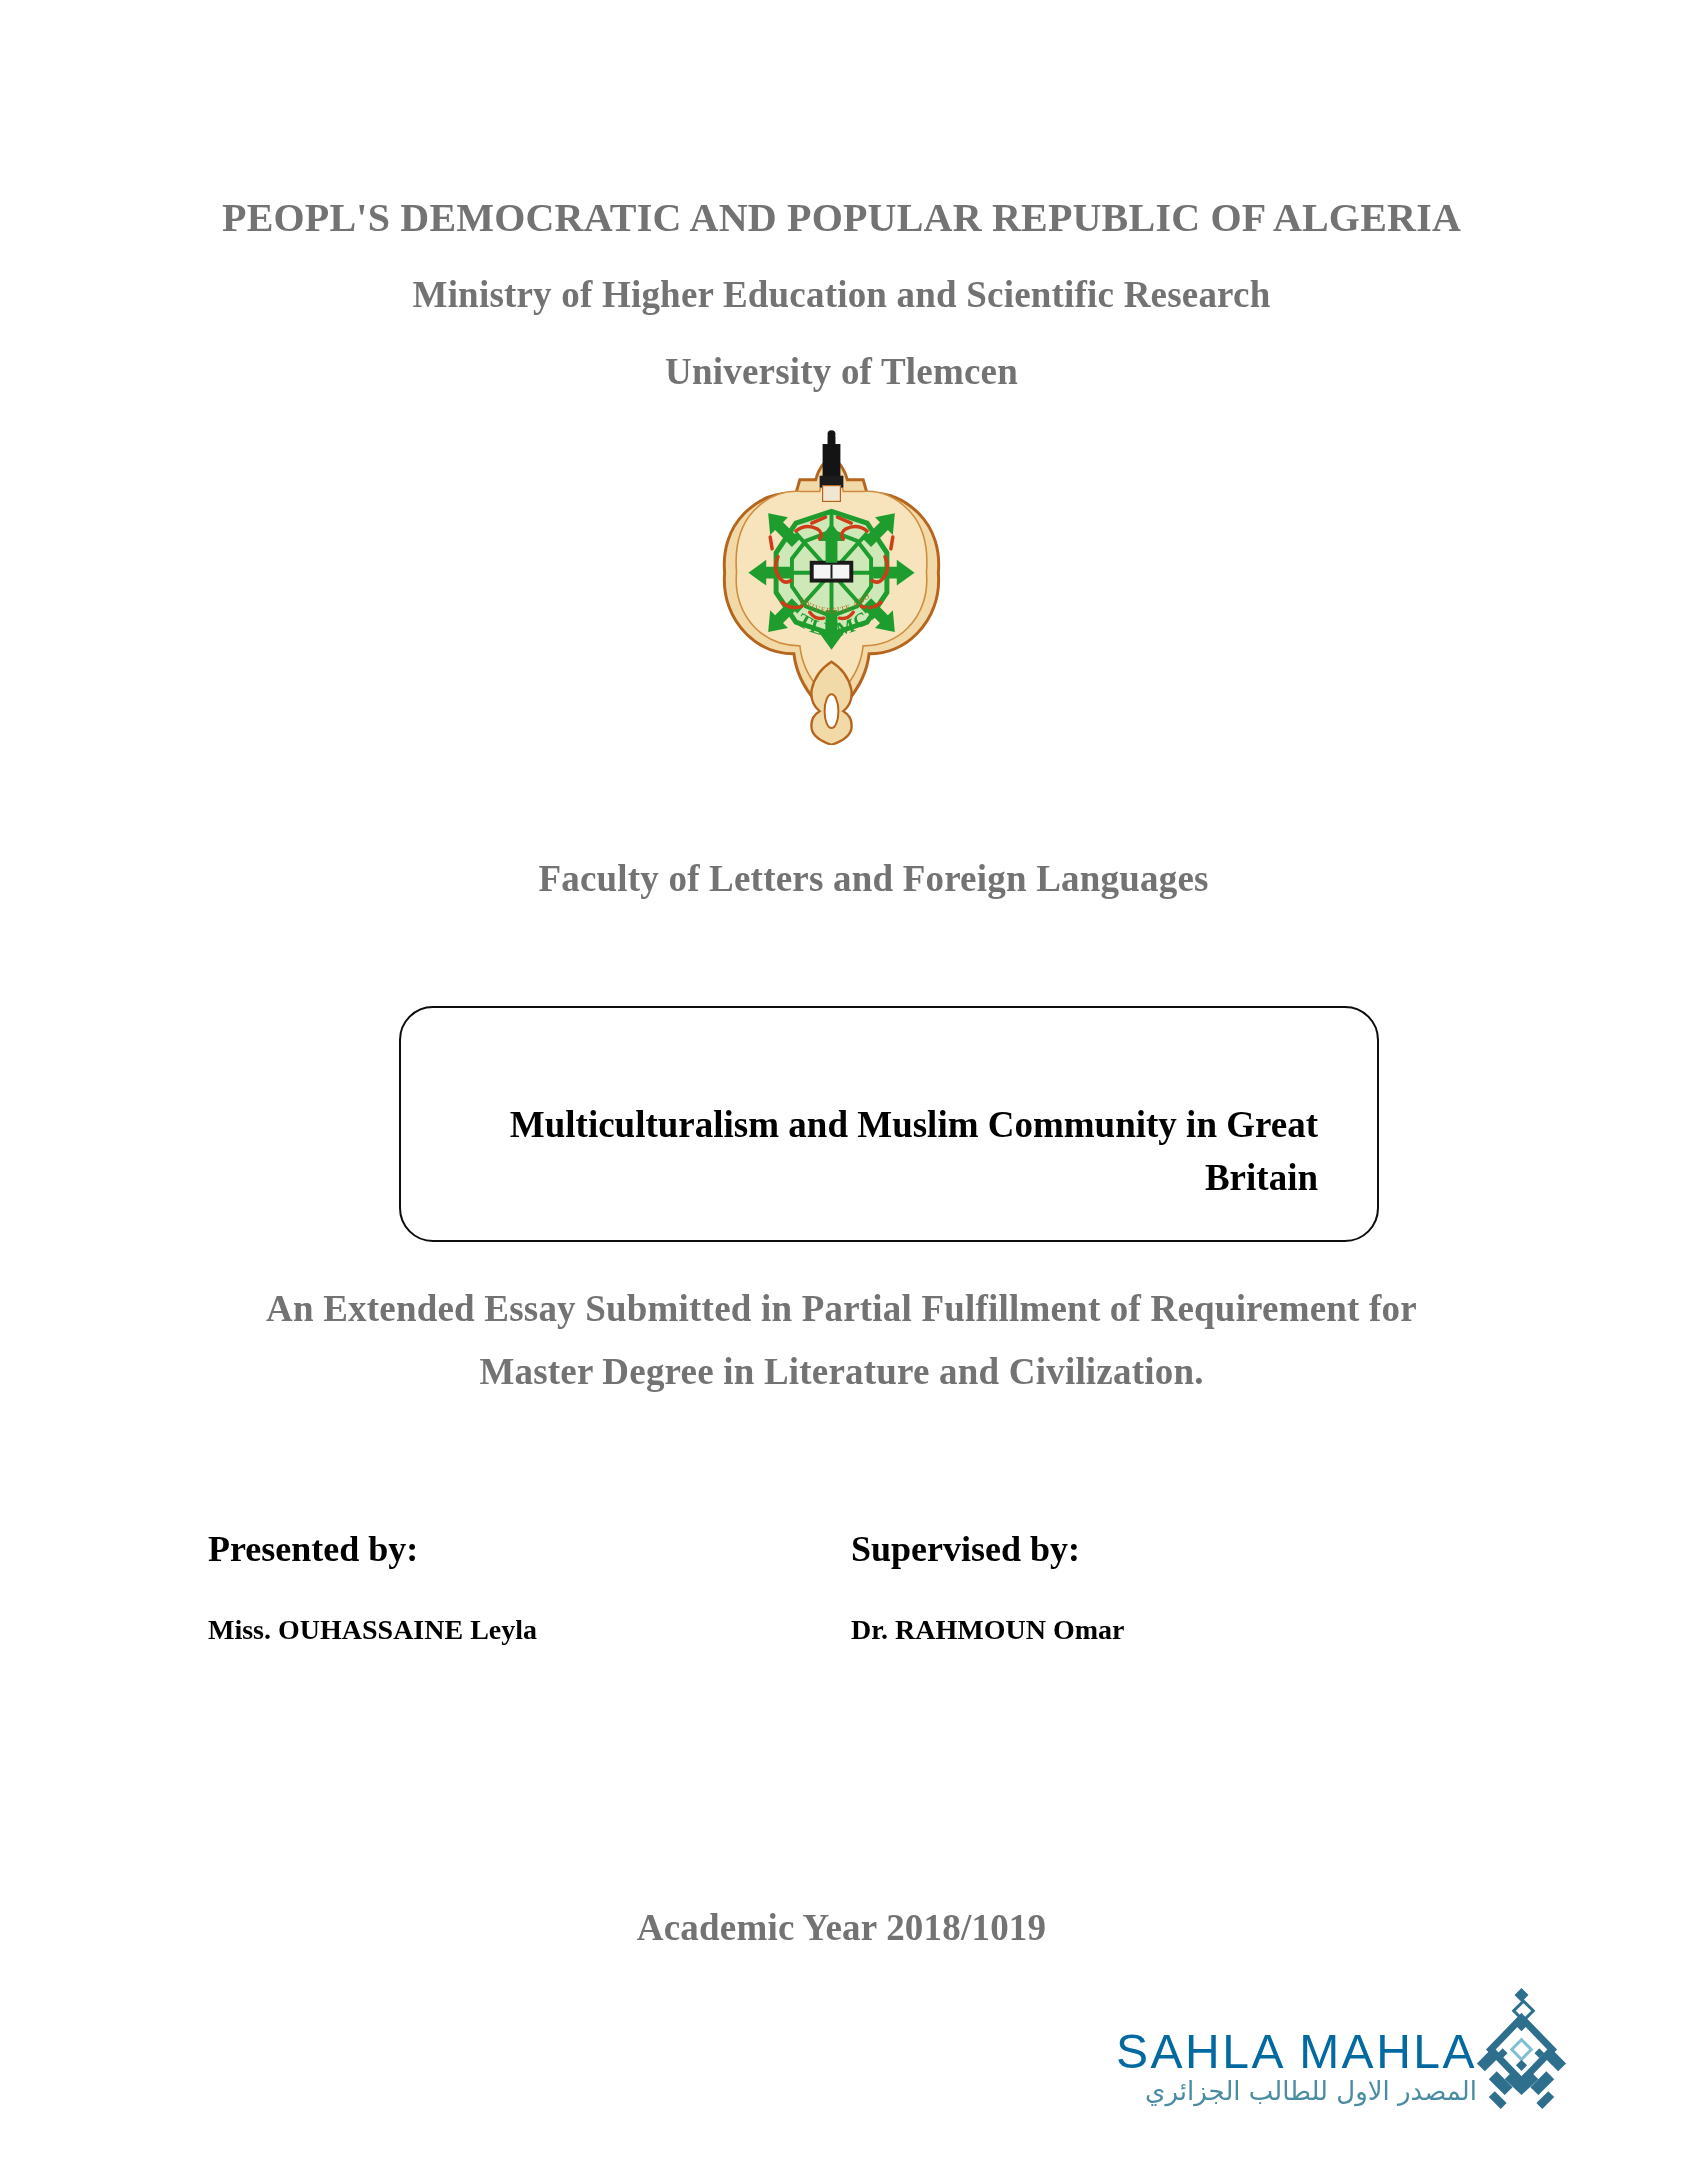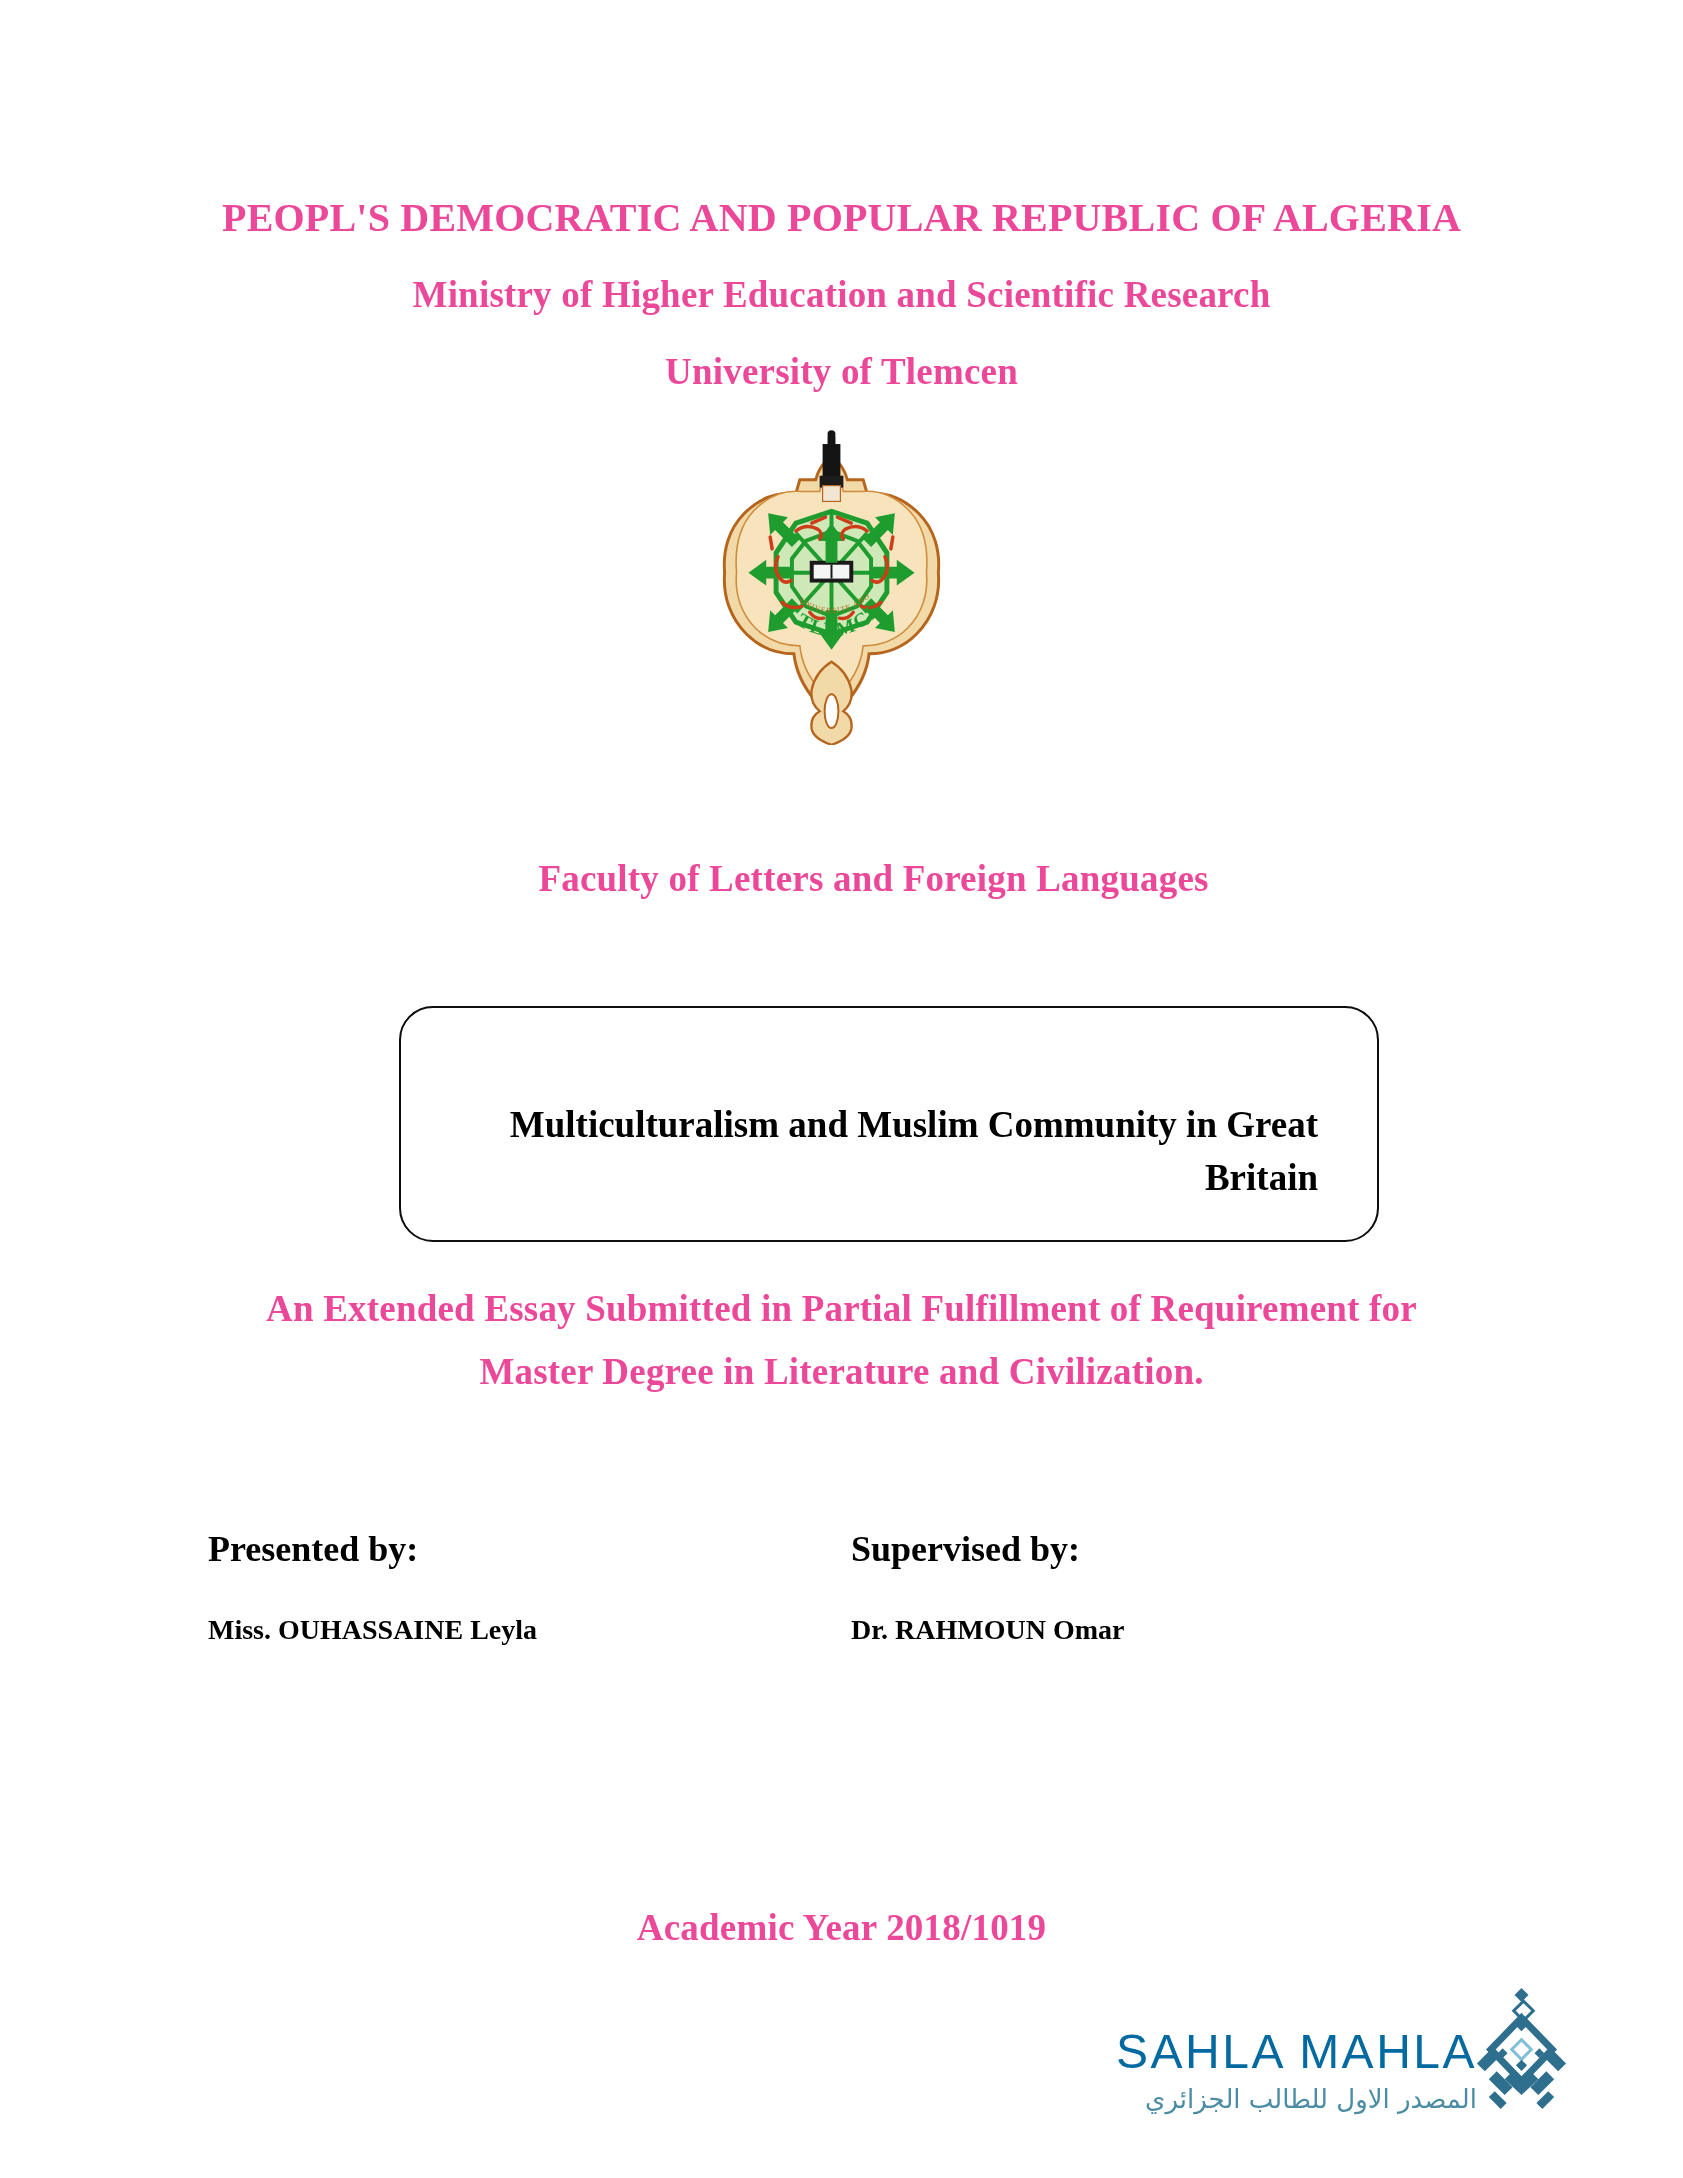--- a/index.html
+++ b/index.html
@@ -23,21 +23,21 @@
     height: 2178px;
     background: #ffffff;
   }
 
   
   .hline {
     position: absolute;
     width: 100%;
     text-align: center;
     font-weight: bold;
-    color: #ec4899;
+    color: #737373;
     white-space: nowrap;
     letter-spacing: 0.2px;
   }
 
   .l-republic {
     top: 194px;
     font-size: 40px;
   }
   .l-ministry {
     top: 273px;
@@ -152,21 +152,20 @@
   .wm-title {
     font-family: "Liberation Sans", "DejaVu Sans", sans-serif;
     font-size: 48px;
     letter-spacing: 2.5px;
     color: #0369a1;
     line-height: 1;
     white-space: nowrap;
     margin-top: 28px;
   }
   .wm-sub {
-    margin-top: 8px;
     font-family: "DejaVu Sans", "Liberation Sans", sans-serif;
     font-size: 26px;
     color: #4a8ca3;
     direction: rtl;
     line-height: 1.2;
     white-space: nowrap;
   }
   .wm-emblem {
     position: absolute;
     right: 0;

